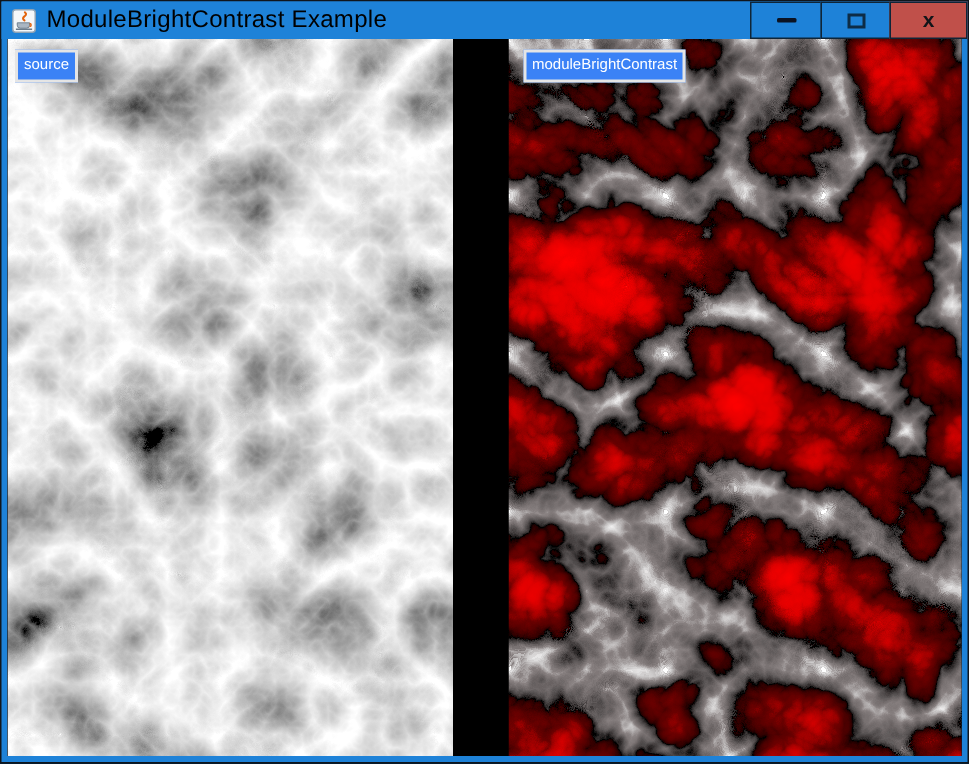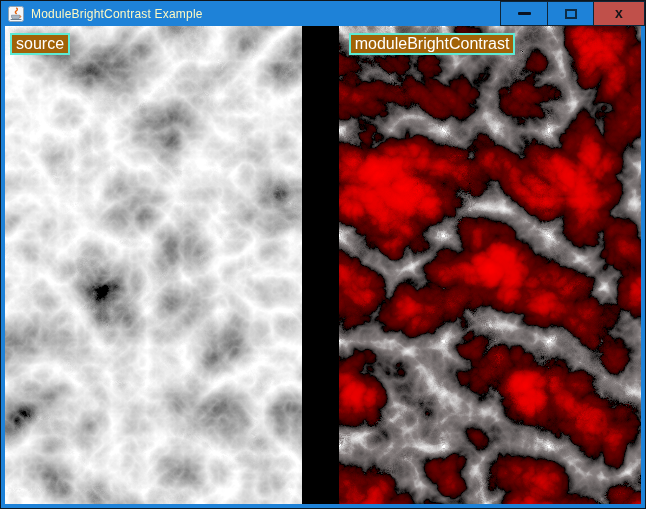--- a/index.html
+++ b/index.html
@@ -32,22 +32,22 @@
   }
   .app-icon {
     width: 16px;
     height: 16px;
     margin-left: 7px;
     flex: 0 0 auto;
     display: inline-block;
   }
   .app-icon svg { display: block; }
   .window-title {
-    color: #fef9c3;
-    font-size: 12px;
+    color: #000000;
+    font-size: 16px;
     margin-left: 7px;
     white-space: nowrap;
     letter-spacing: 0.2px;
   }
   .controls {
     position: absolute;
     right: 0;
     top: 0;
     height: 25px;
     display: flex;
@@ -100,24 +100,24 @@
     overflow: hidden;
     background: #000;
     height: 478px;
   }
   .panel.left  { width: 315px; }
   .panel.right { width: 321px; margin-left: 37px; }
   .panel svg.tex { display: block; }
   .img-label {
     position: absolute;
     top: 7px;
-    background: #a16207;
+    background: #3b82f6;
     color: #ffffff;
-    border: 2px solid #5eead4;
-    font-size: 16px;
+    border: 2px solid #e5e5e5;
+    font-size: 10px;
     line-height: 13px;
     padding: 2px 4px 3px 4px;
     white-space: nowrap;
   }
   .panel.left  .img-label { left: 5px; }
   .panel.right .img-label { left: 10px; }
 </style>
 </head>
 <body>
 

